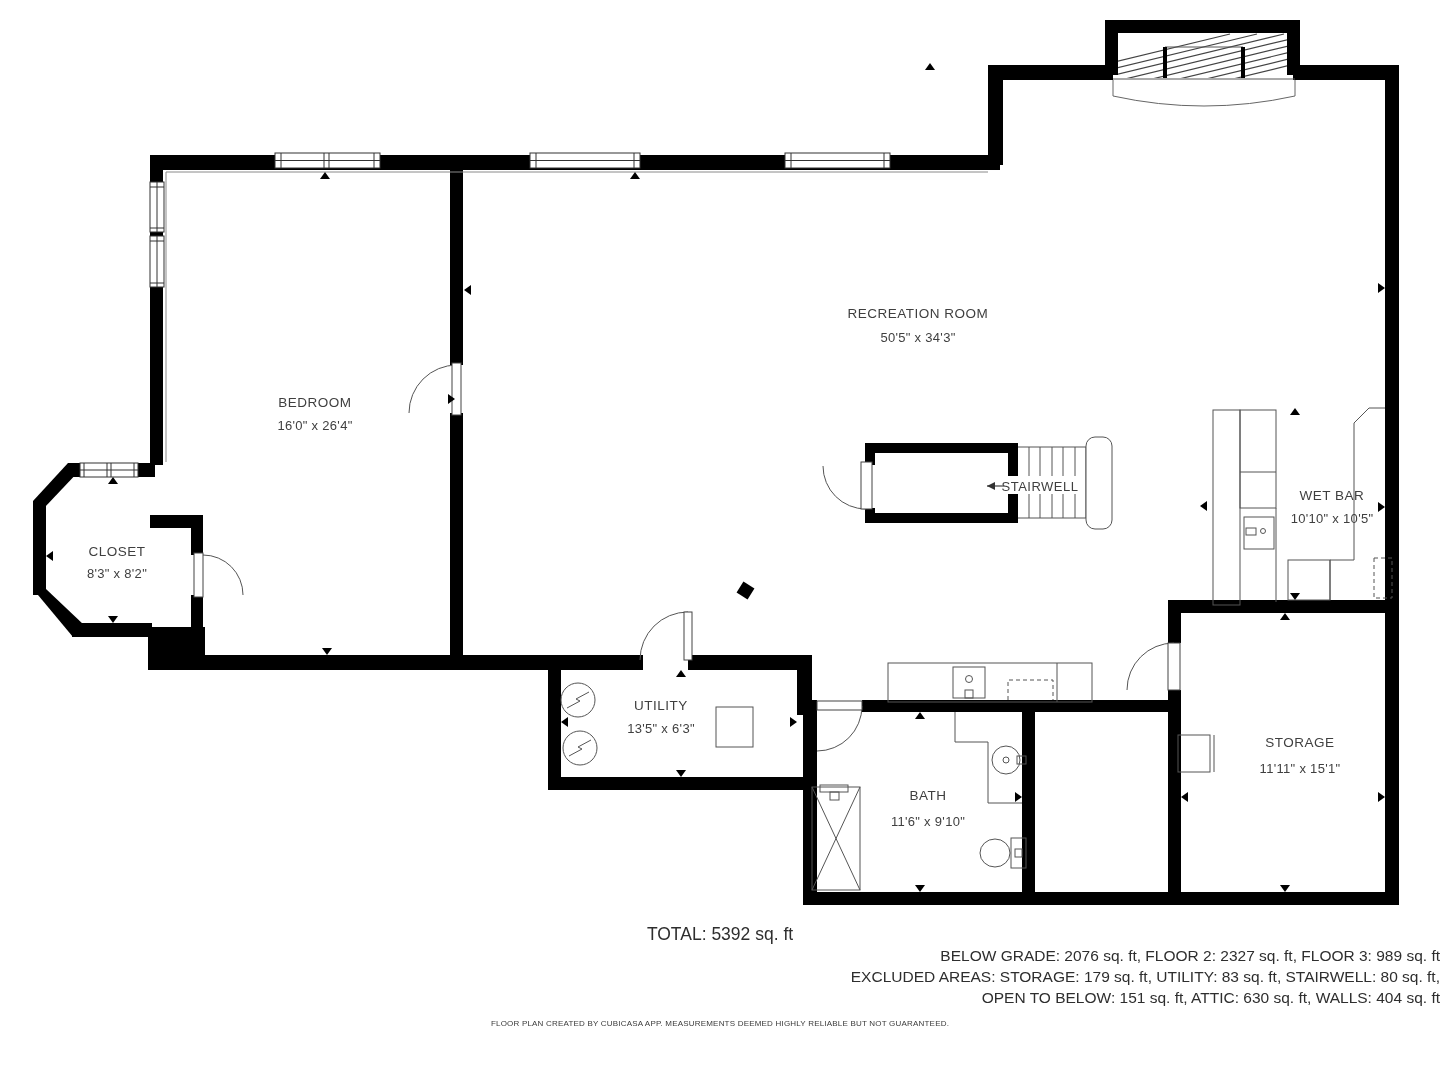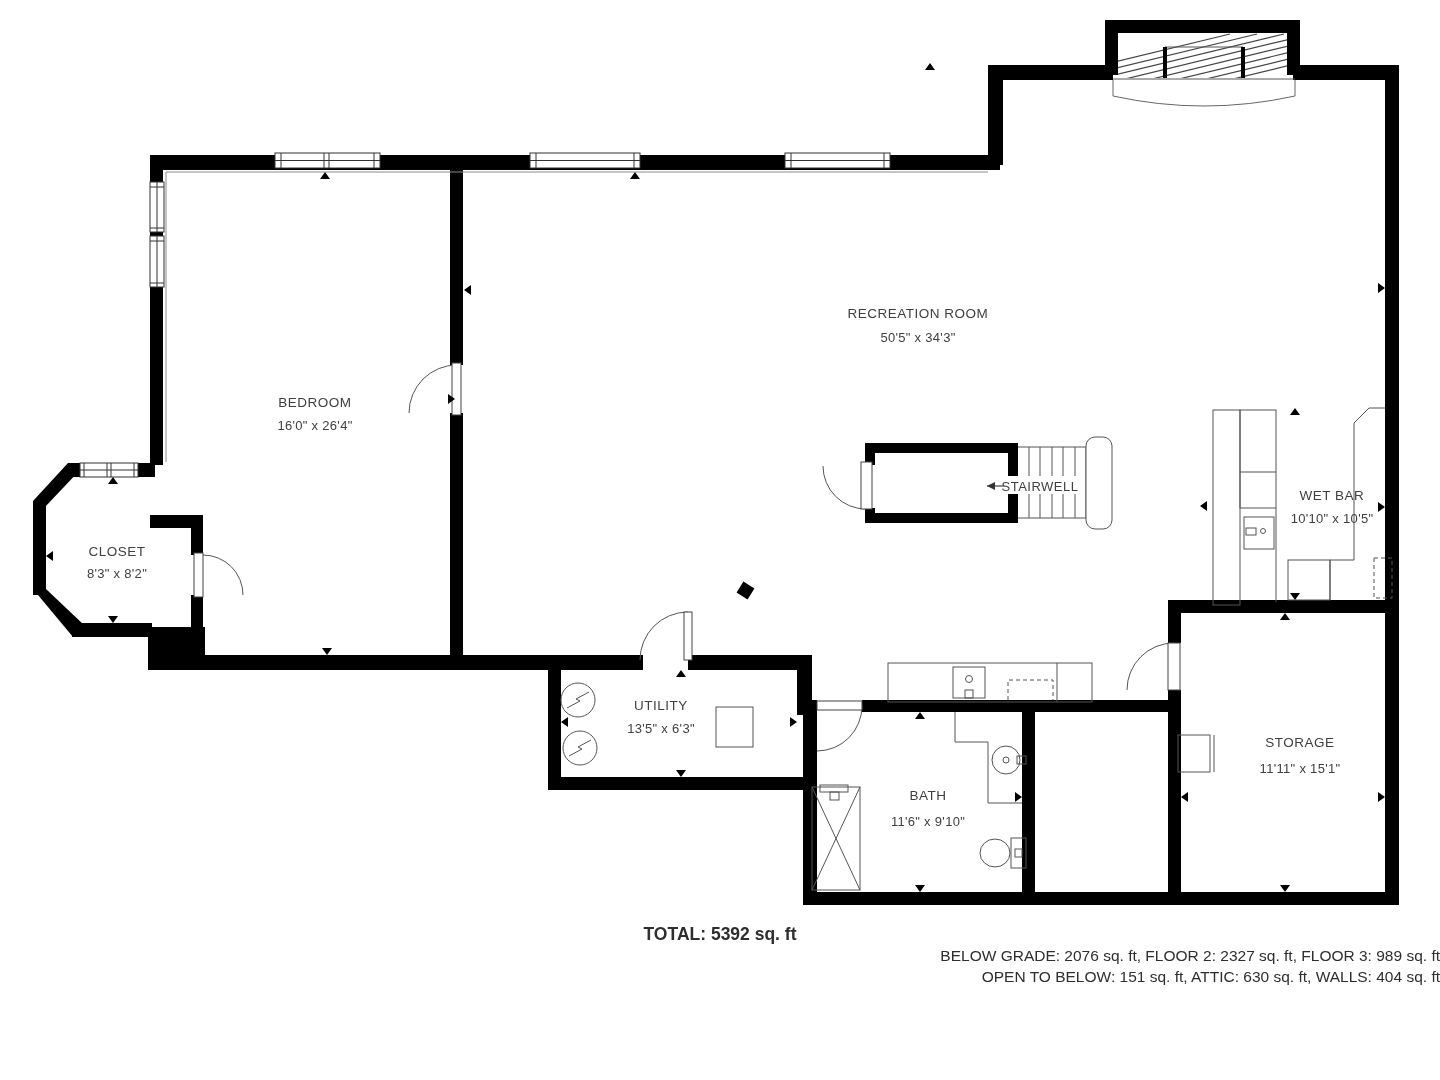--- a/index.html
+++ b/index.html
@@ -4,21 +4,21 @@
 <style>
   html,body{margin:0;padding:0;background:#ffffff;}
   .stage{position:relative;width:1440px;height:1080px;background:#fff;
          font-family:"Liberation Sans",sans-serif;overflow:hidden;}
   .plan-svg{position:absolute;left:0;top:0;}
   .plan-svg text{font-family:"Liberation Sans",sans-serif;fill:#3f3f3f;}
   .room-name{font-size:13.5px;letter-spacing:.5px;}
   .room-dims{font-size:13px;letter-spacing:.3px;}
   .stair-label{font-size:13px;letter-spacing:.5px;}
   .summary{position:absolute;left:0;top:924px;width:1440px;text-align:center;color:#2e2e2e;}
-  .summary .total{font-size:17.5px;font-weight:bold;line-height:21px;}
+  .summary .total{font-size:17.5px;font-weight:normal;line-height:21px;}
   .summary .line{font-size:15.5px;line-height:21px;text-align:right;}
   .summary .footer{font-size:8px;color:#3a3a3a;margin-top:11px;letter-spacing:.2px;}
   .wall{fill:#000;}
   .thin{stroke:#555;stroke-width:1;fill:none;}
   .thin-f{stroke:#555;stroke-width:1;fill:#fff;}
   .winline{stroke:#333;stroke-width:1;fill:none;}
   .door-leaf{fill:#fff;stroke:#444;stroke-width:1;}
   .door-arc{fill:none;stroke:#555;stroke-width:1;}
   .marker{fill:#000;}
 </style>
@@ -313,15 +313,17 @@
       <line x1="987" y1="486" x2="1004" y2="486" stroke="#444" stroke-width="1.2"></line>
       <polygon points="987,486 995,482 995,490" fill="#333"></polygon>
       <text class="stair-label" x="1040" y="491">STAIRWELL</text>
     </g>
   </g>
 </svg>
 
 <div class="summary">
   <div class="total">TOTAL: 5392 sq. ft</div>
   <div class="line">BELOW GRADE: 2076 sq. ft, FLOOR 2: 2327 sq. ft, FLOOR 3: 989 sq. ft</div>
+  <div class="line">EXCLUDED AREAS: STORAGE: 179 sq. ft, UTILITY: 83 sq. ft, STAIRWELL: 80 sq. ft,</div>
   <div class="line">OPEN TO BELOW: 151 sq. ft, ATTIC: 630 sq. ft, WALLS: 404 sq. ft</div>
+  <div class="footer">FLOOR PLAN CREATED BY CUBICASA APP. MEASUREMENTS DEEMED HIGHLY RELIABLE BUT NOT GUARANTEED.</div>
 </div>
 </div>
 
 </body></html>

